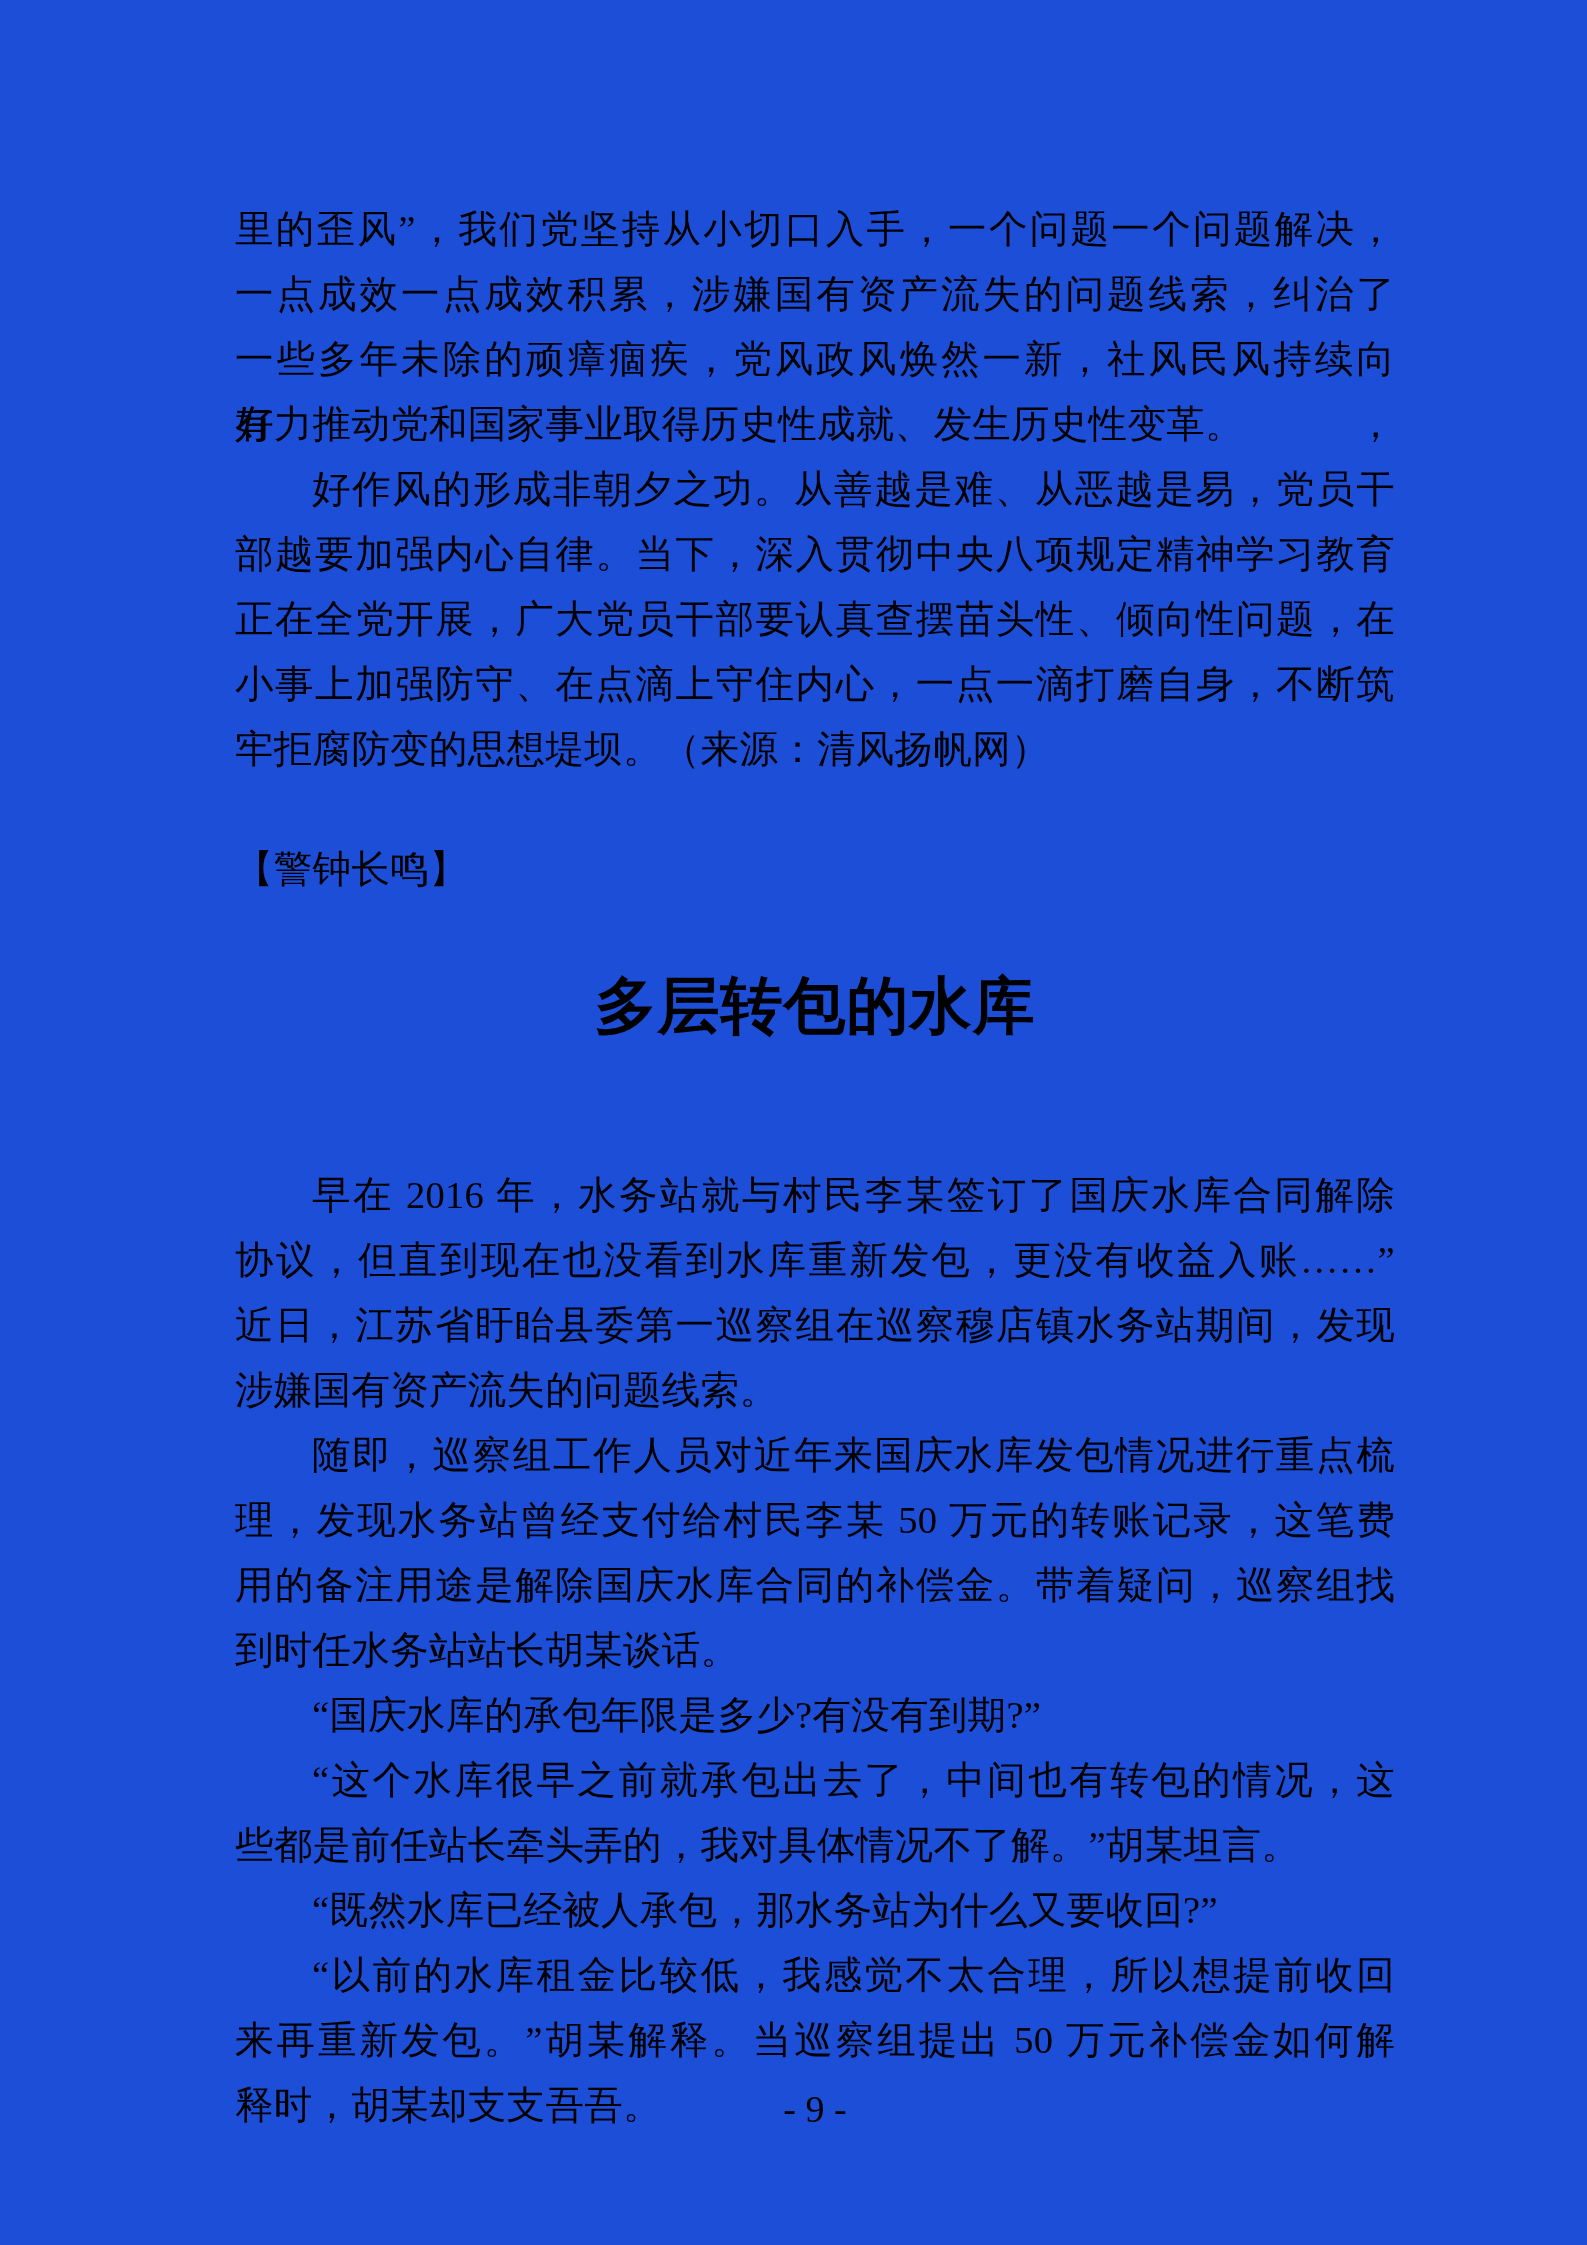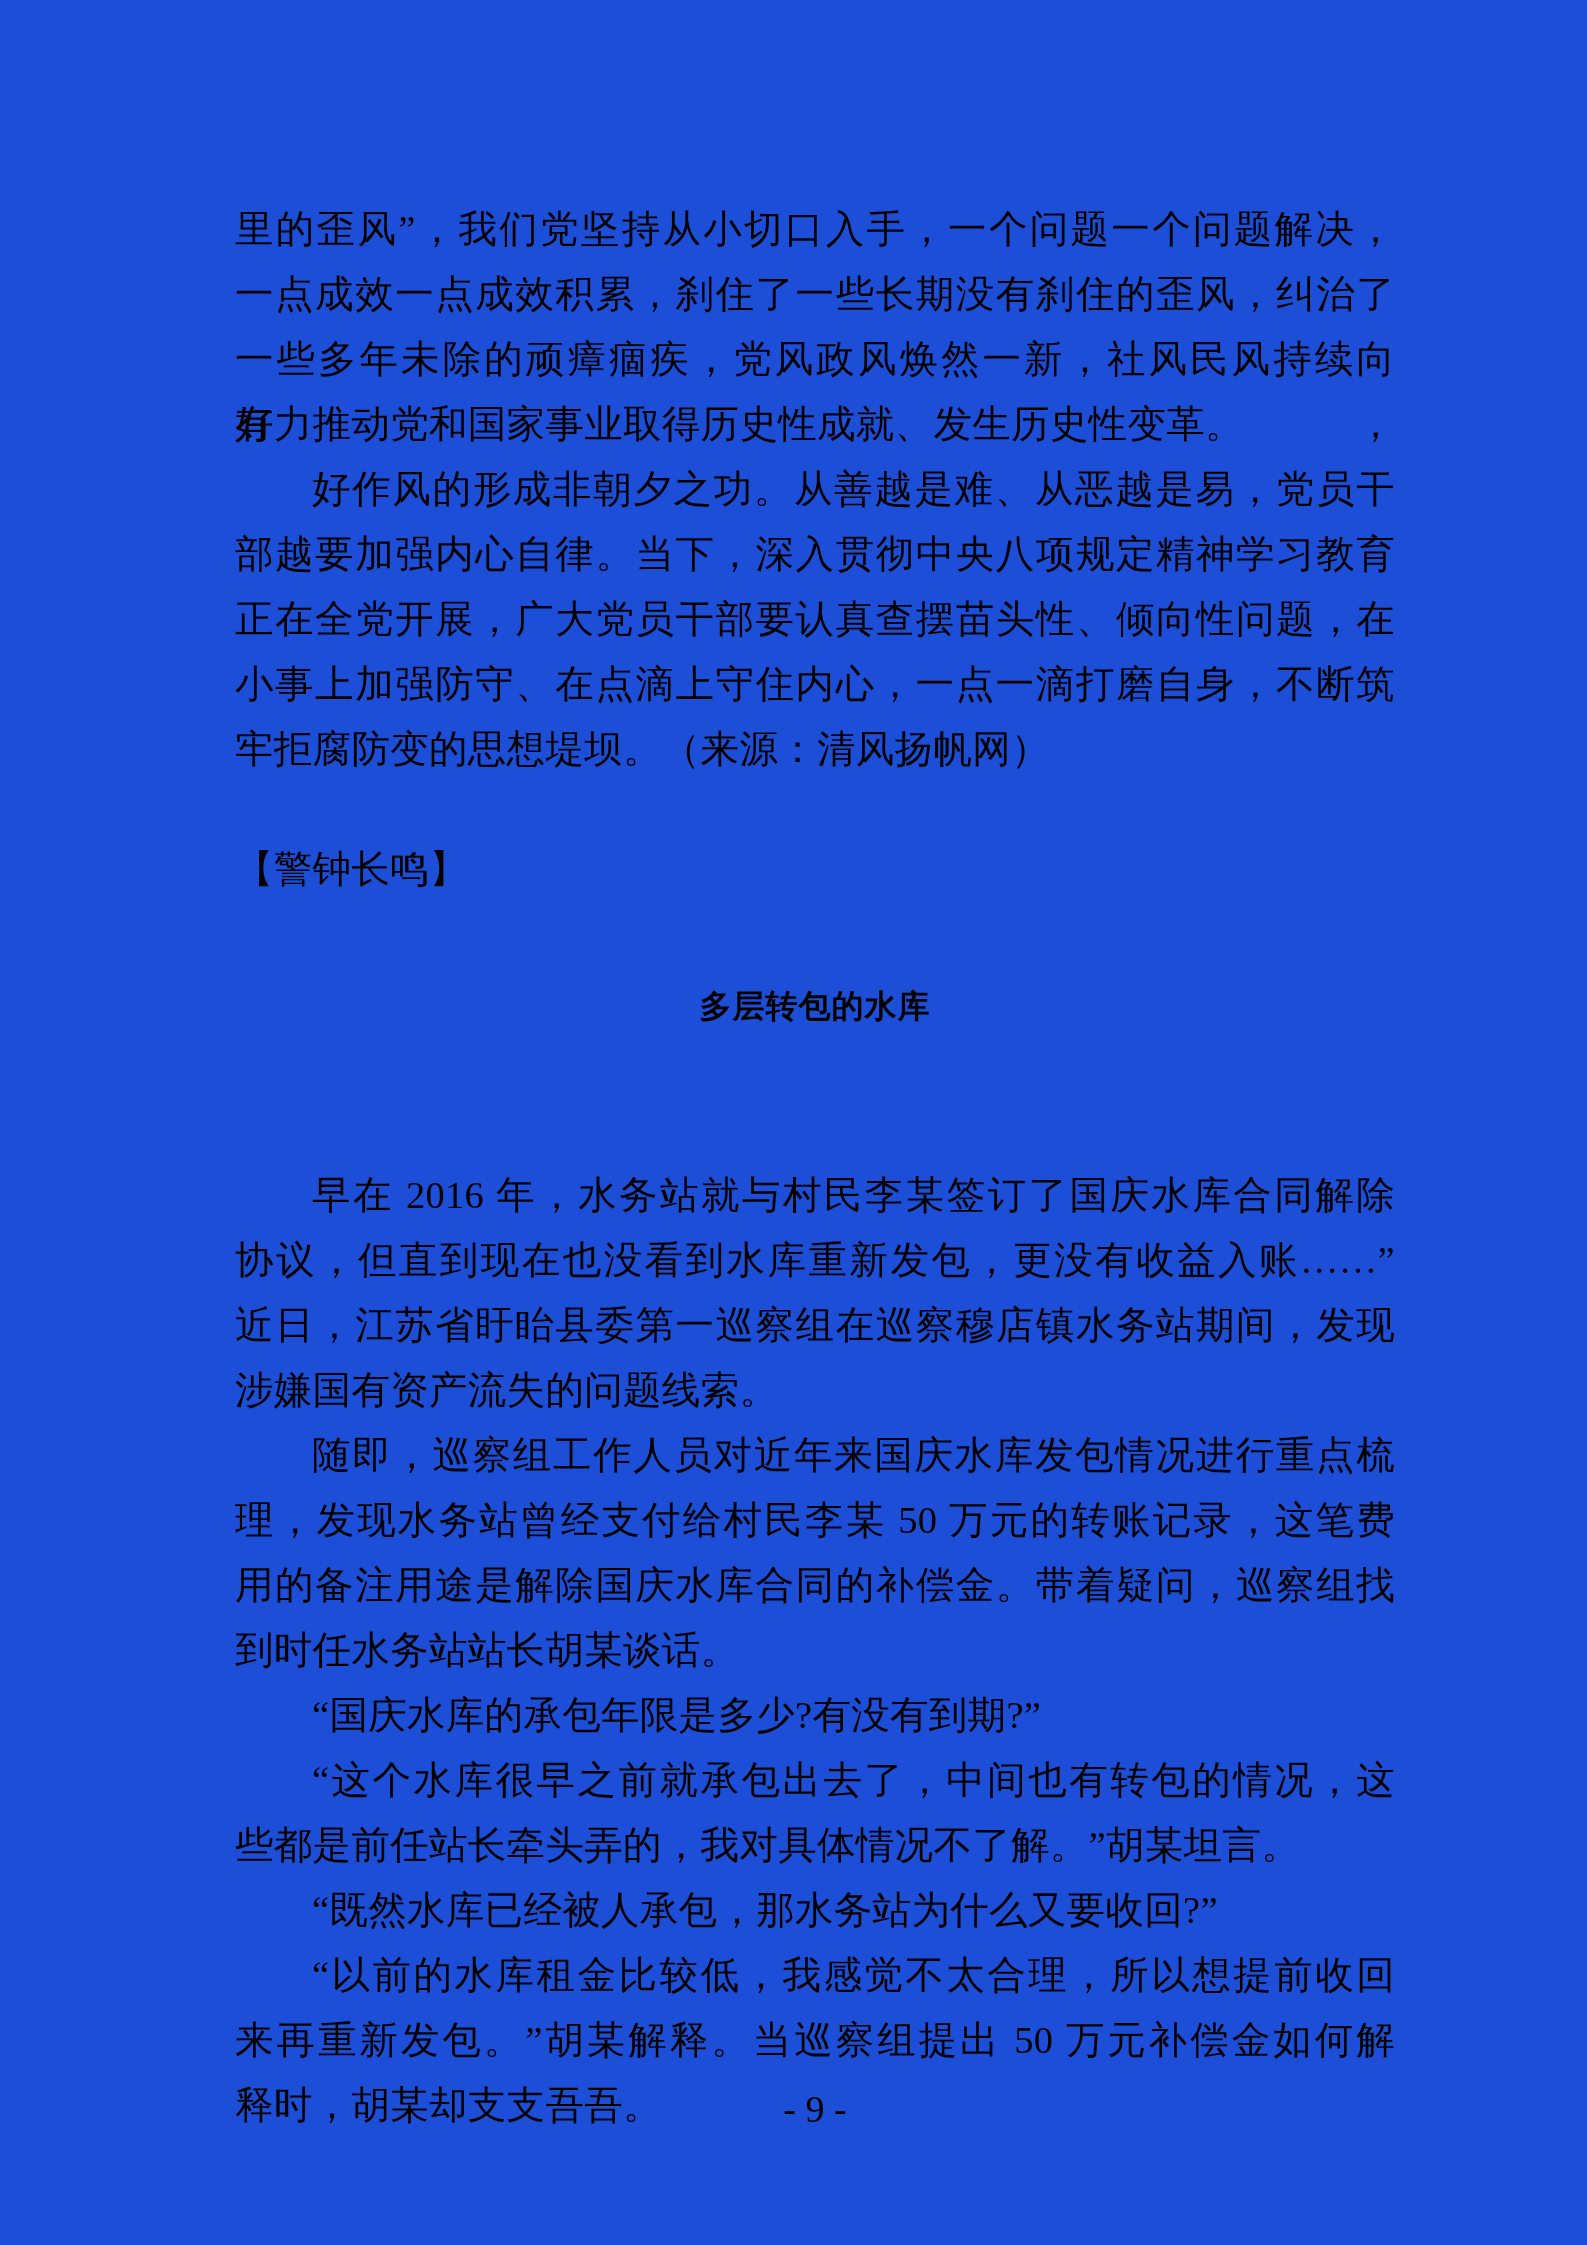--- a/index.html
+++ b/index.html
@@ -20,42 +20,42 @@
     text-align:justify;
     text-justify:inter-character;
     letter-spacing:0.3px;
   }
   .fill{text-align-last:justify;}
   .ind{text-indent:77px;}
   .block-top{top:197px;}
   .block-section{top:837px;}
   .block-title{top:968px;}
   .title{
-    font-size:32px;
+    font-size:62px;
     line-height:76px;
     font-weight:bold;
     text-align:center;
     letter-spacing:1px;
   }
   .block-article{top:1163px;}
   .block-footer{top:2086px;}
   .footer{
     font-size:38px;
     line-height:46px;
     text-align:center;
   }
 </style>
 </head>
 <body>
 
 <div class="page">
 
   <div class="block block-top">
     <div class="ln fill">里的歪风”，我们党坚持从小切口入手，一个问题一个问题解决，</div>
-    <div class="ln fill">一点成效一点成效积累，刹住了一些长期没有刹住的歪风，纠治了</div>
+    <div class="ln fill">一点成效一点成效积累，涉嫌国有资产流失的问题线索，纠治了</div>
     <div class="ln fill">一些多年未除的顽瘴痼疾，党风政风焕然一新，社风民风持续向好，</div>
     <div class="ln">有力推动党和国家事业取得历史性成就、发生历史性变革。</div>
     <div class="ln ind fill">好作风的形成非朝夕之功。从善越是难、从恶越是易，党员干</div>
     <div class="ln fill">部越要加强内心自律。当下，深入贯彻中央八项规定精神学习教育</div>
     <div class="ln fill">正在全党开展，广大党员干部要认真查摆苗头性、倾向性问题，在</div>
     <div class="ln fill">小事上加强防守、在点滴上守住内心，一点一滴打磨自身，不断筑</div>
     <div class="ln">牢拒腐防变的思想堤坝。（来源：清风扬帆网）</div>
   </div>
 
   <div class="block block-section">

